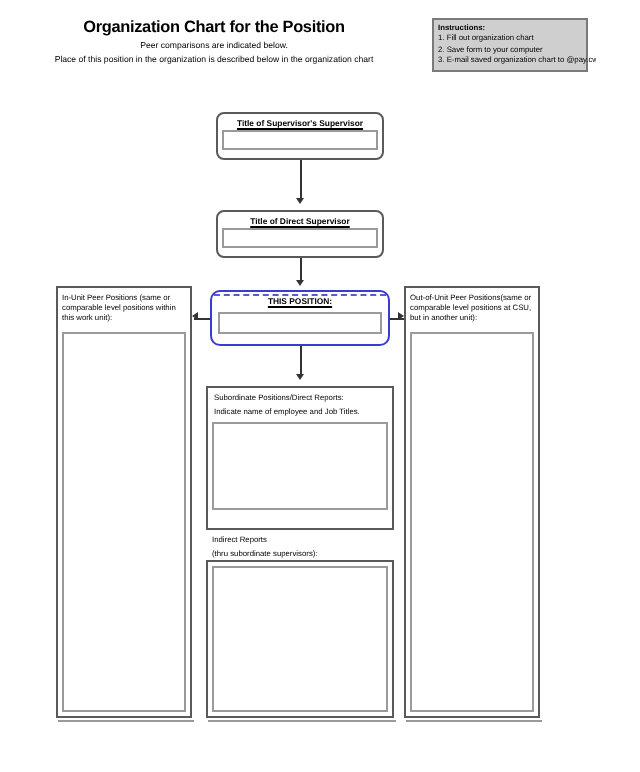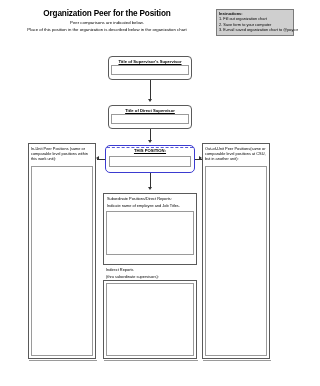--- a/index.html
+++ b/index.html
@@ -228,21 +228,21 @@
     border-top: 2.6px solid transparent;
     border-bottom: 2.6px solid transparent;
     border-left: 3.6px solid #333333;
   }
 </style>
 </head>
 <body>
 
 <div id="page">
 
-  <div class="hdr-title">Organization Peer for the Position</div>
+  <div class="hdr-title">Organization Chart for the Position</div>
   <div class="hdr-sub1">Peer comparisons are indicated below.</div>
   <div class="hdr-sub2">Place of this position in the organization is described below in the organization chart</div>
 
   <div class="instructions">
     <div class="instr-head">Instructions:</div>
     <div class="instr-item">1. Fill out organization chart</div>
     <div class="instr-item">2. Save form to your computer</div>
     <div class="instr-item">3. E-mail saved organization chart to @pay.cwru</div>
   </div>
 

